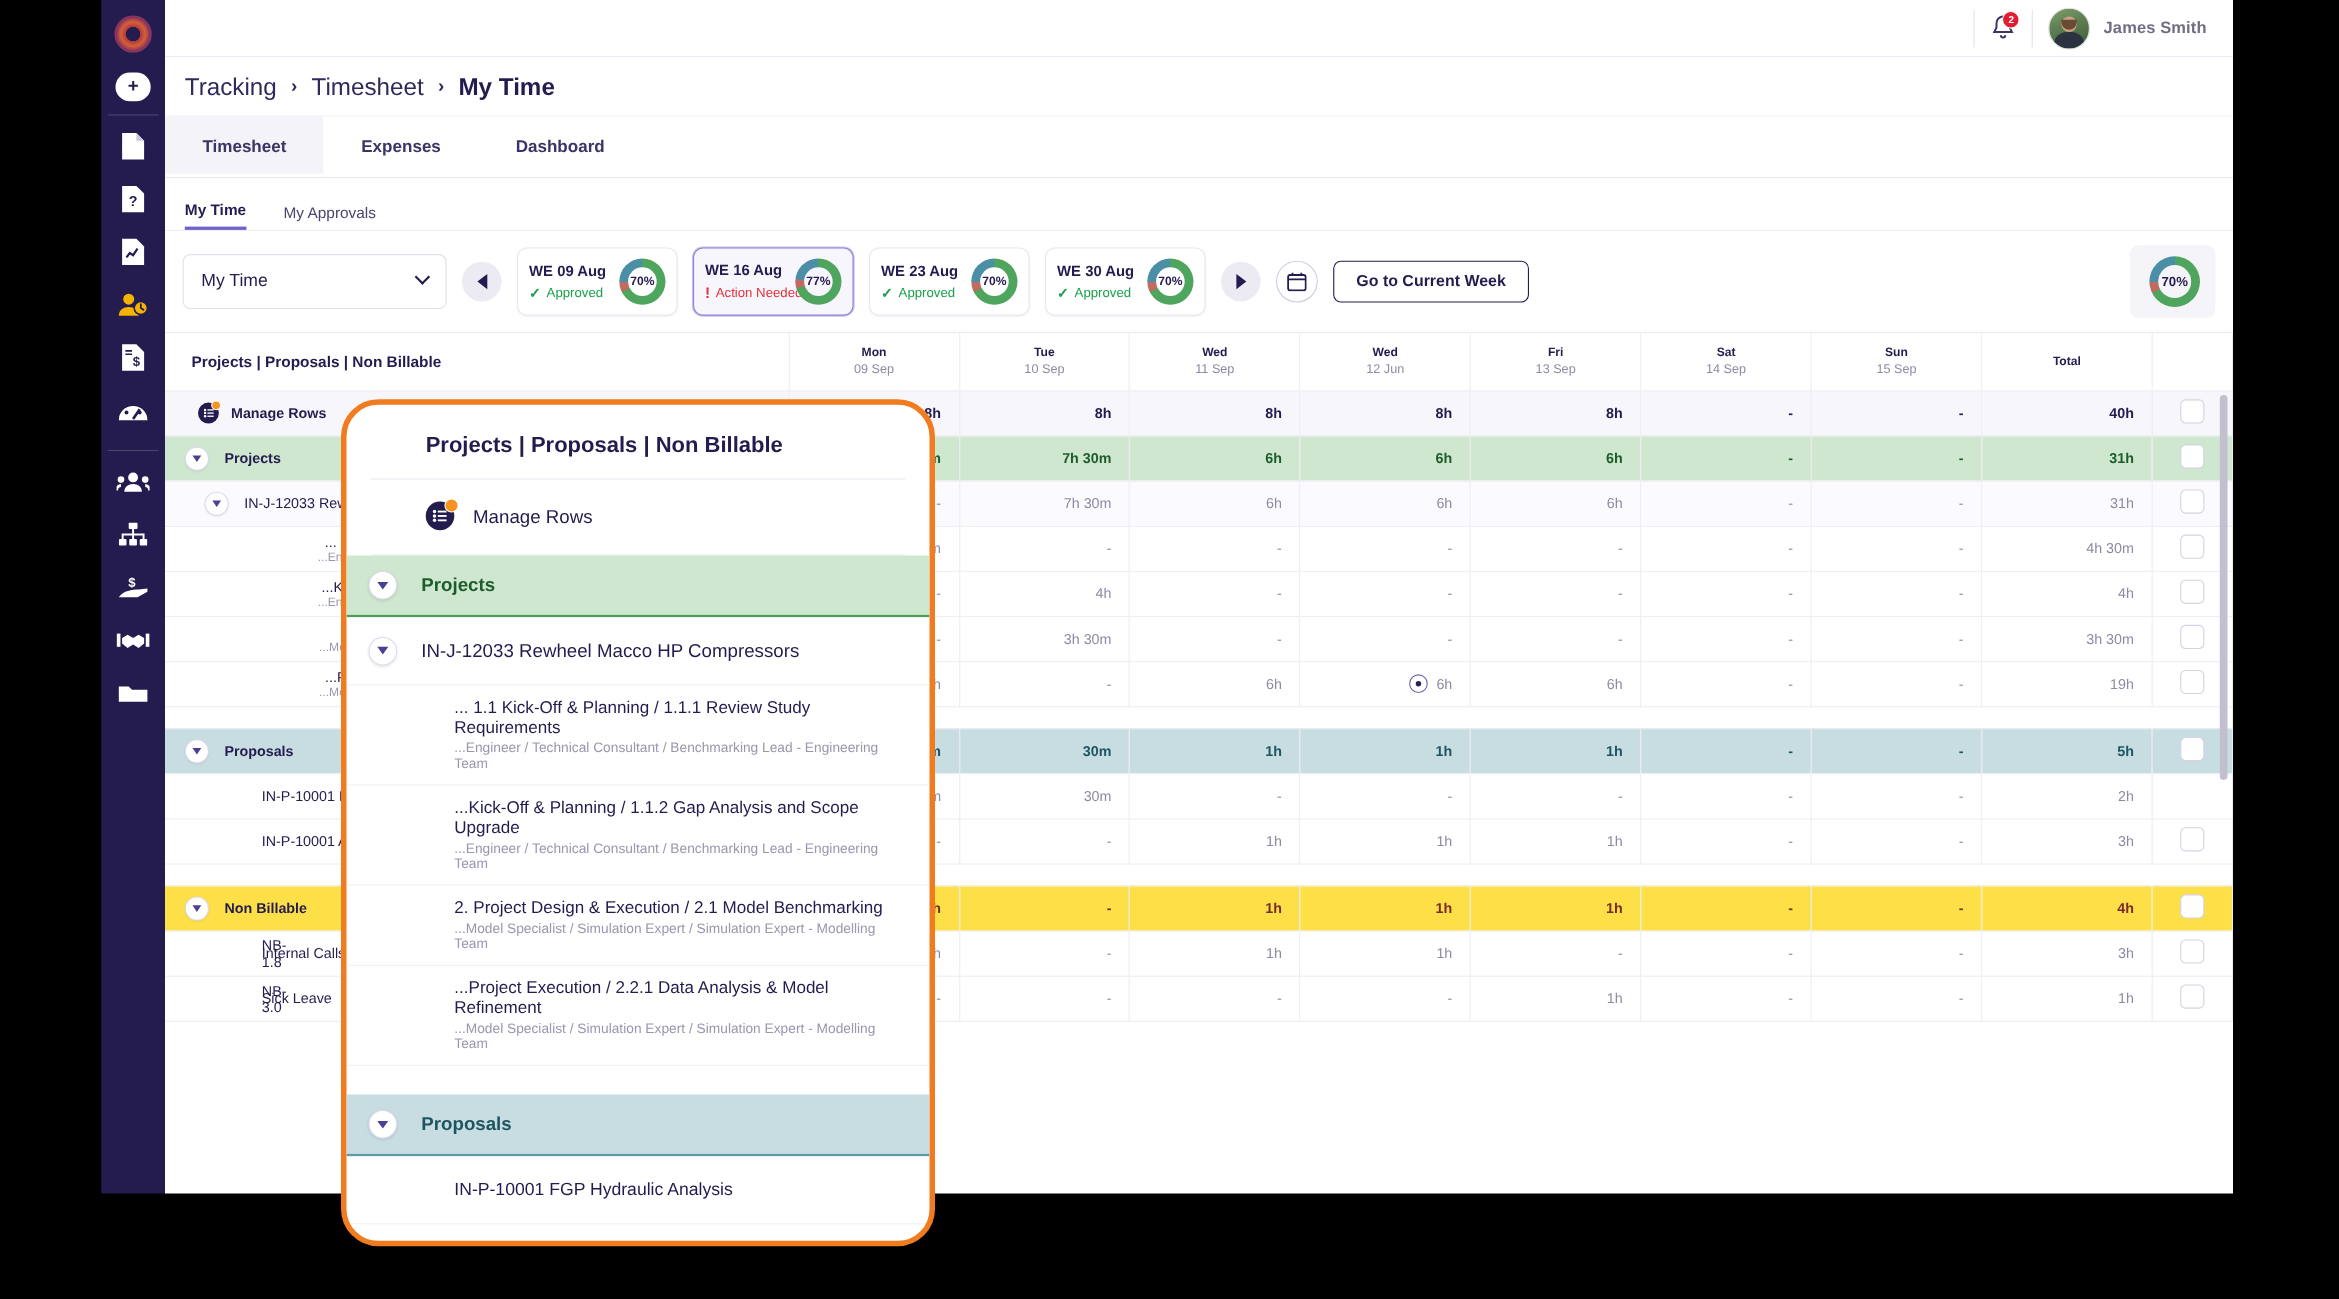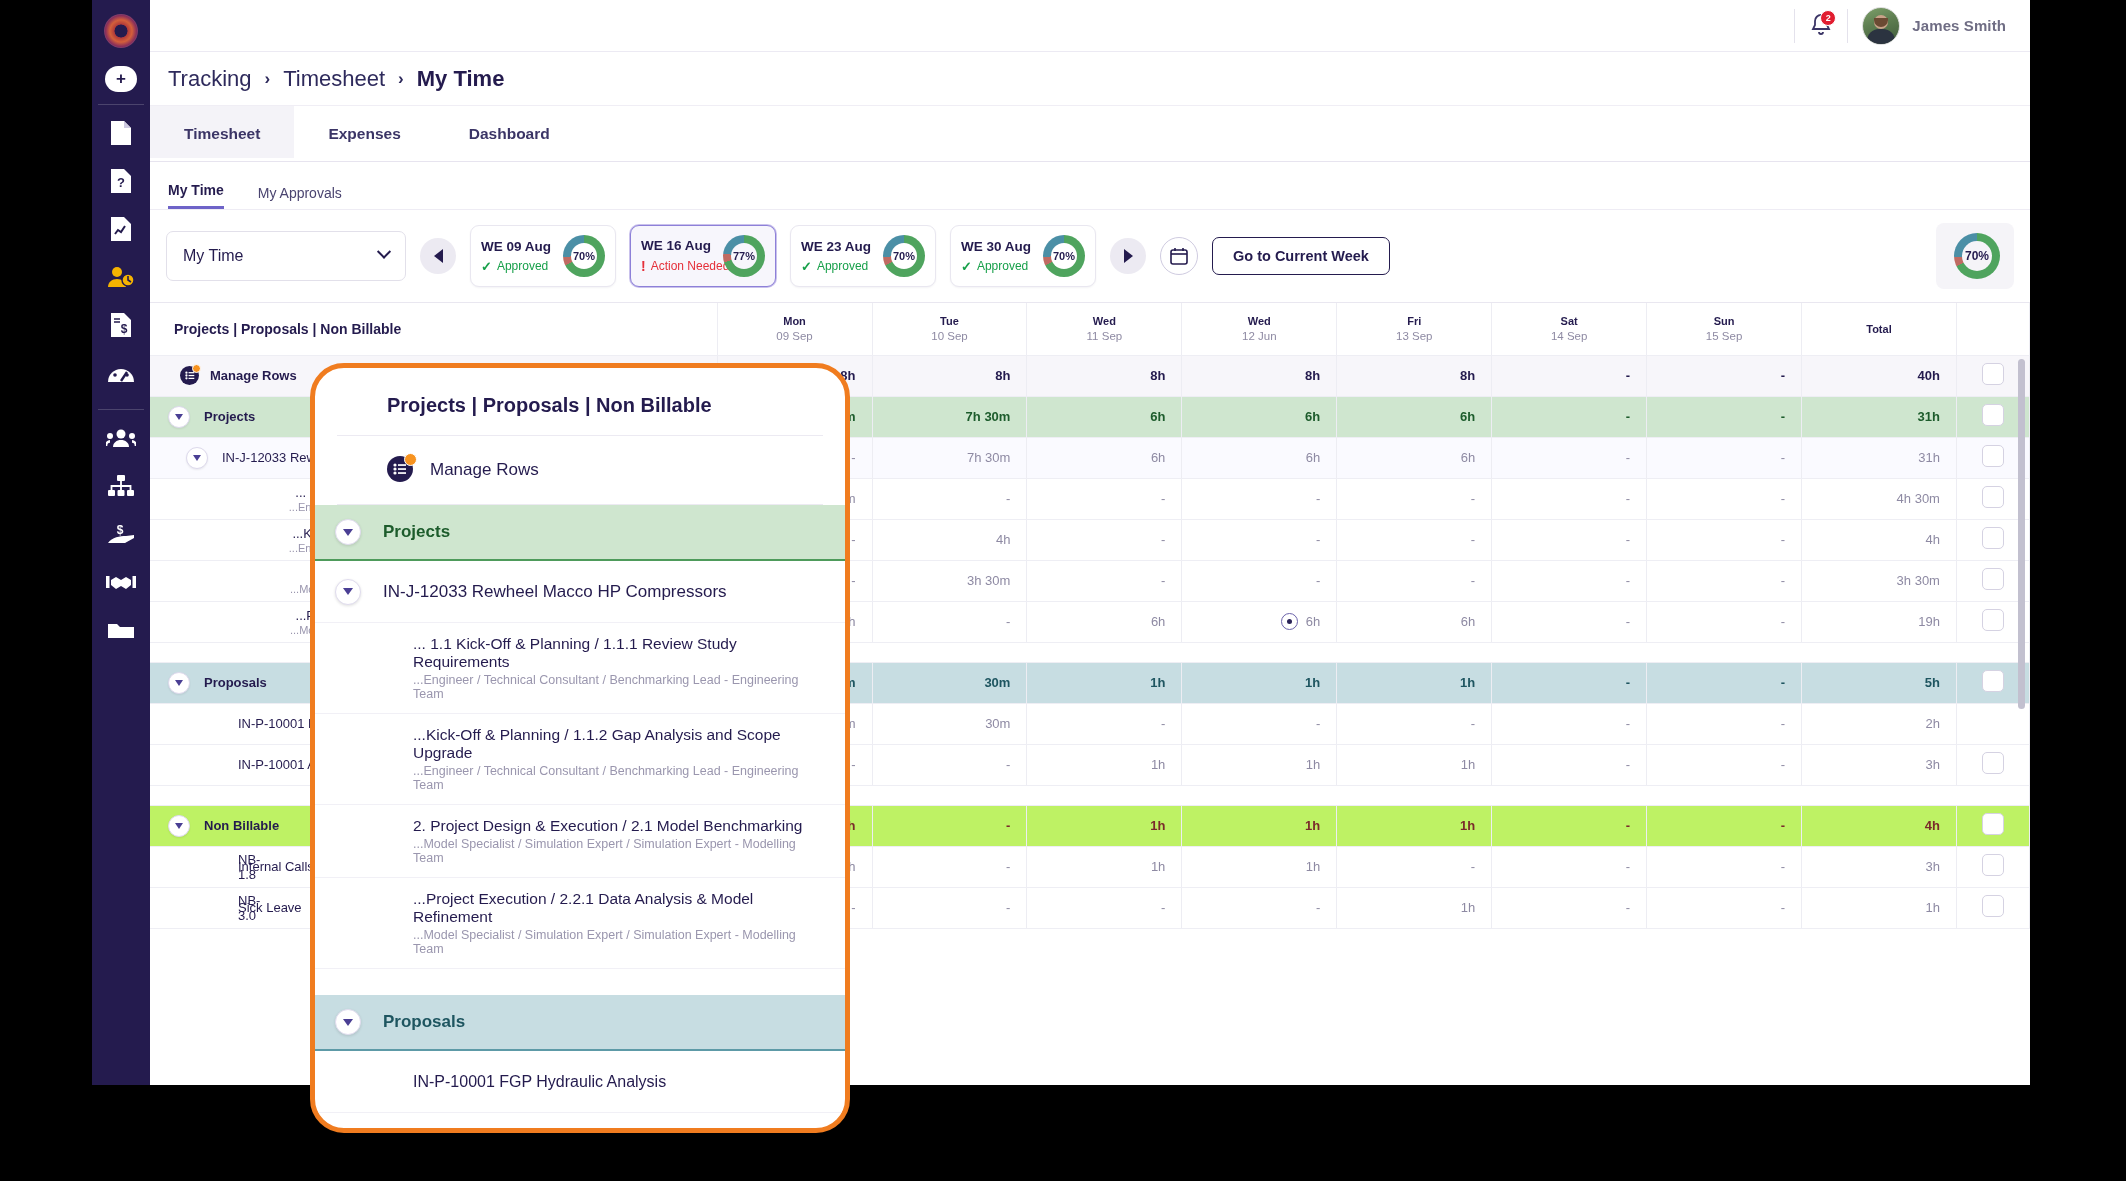--- a/index.html
+++ b/index.html
@@ -100,21 +100,21 @@
   tbody tr{height:40px;}
   tbody td{font-size:13px;color:#241b4e;text-align:right;padding-right:16px;vertical-align:middle;}
   td.nm{text-align:left;padding-left:0;padding-right:8px;}
   .row-manage{background:#f7f6fa;}
   .row-manage td{font-weight:700;color:#241b4e;}
   .muted td{color:#8e8aa3;}
   tr.grp-projects{background:#cfe6cf;}
   tr.grp-projects td{color:#1d5c2c;font-weight:700;border-bottom:1.5px solid #4e9b5b;}
   tr.grp-proposals{background:#c7dde2;}
   tr.grp-proposals td{color:#1e5560;font-weight:700;border-bottom:1.5px solid #5d9aa7;}
-  tr.grp-nonbill{background:#bef264;margin-left:32px;}
+  tr.grp-nonbill{background:#fde047;margin-left:32px;}
   tr.grp-nonbill td{color:#7a2b2b;font-weight:700;border-bottom:1.5px solid #c07070;}
   tr.sub1{background:#fafaff;}
   tr.spacer{height:20px;background:#fff;}
   tr.spacer td{border-right:none;border-bottom:1px solid #eeeef4;}
 
   .namecell{display:flex;align-items:center;height:40px;}
   .exp{width:22px;height:22px;border-radius:50%;background:#fff;border:1px solid #ddd9ec;display:flex;align-items:center;justify-content:center;flex:0 0 22px;box-shadow:0 1px 2px rgba(0,0,0,.07);}
   .exp i{width:0;height:0;border-left:4.5px solid transparent;border-right:4.5px solid transparent;border-top:6px solid #4a3f94;display:block;}
   .lvl0{margin-left:18px;margin-right:14px;}
   .lvl1{margin-left:36px;margin-right:14px;}

